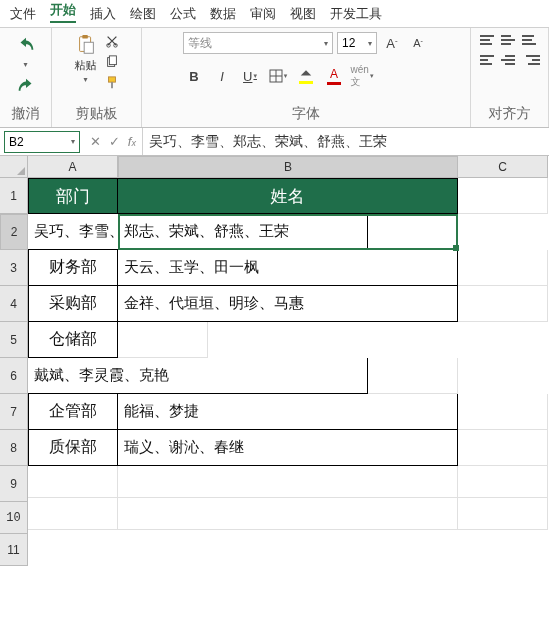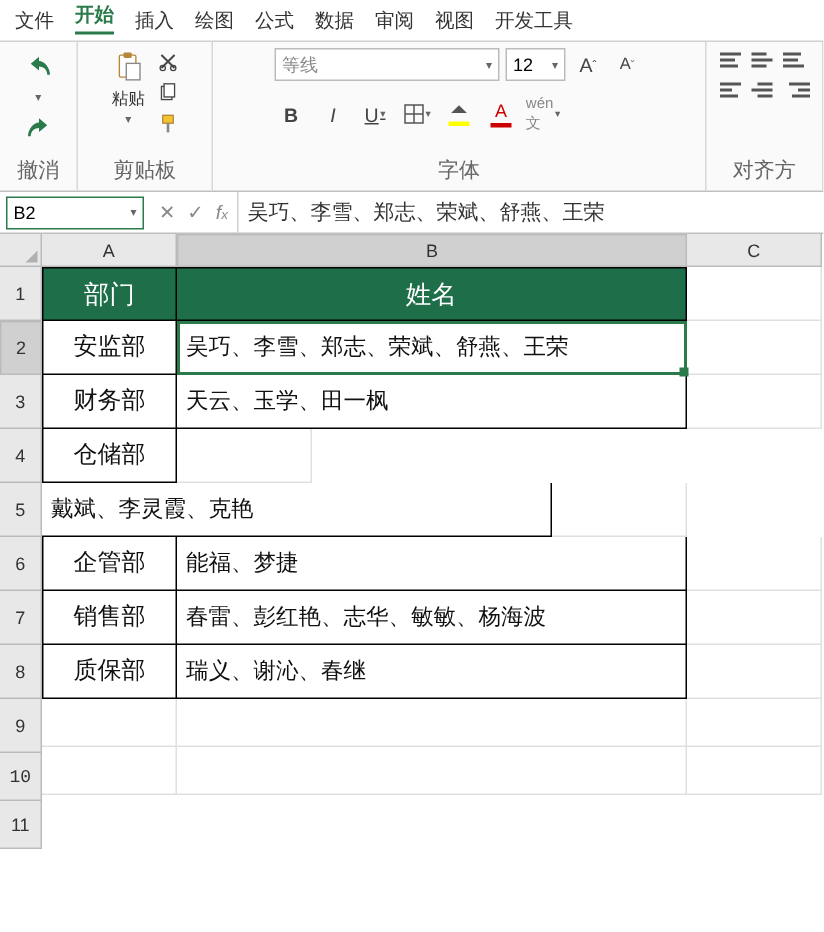--- a/index.html
+++ b/index.html
@@ -74,21 +74,21 @@
   .font-group .group-body { flex-direction: column; align-items: flex-start; }
   .align-box .group-body { flex-direction: column; gap:4px; }
   .align-row { display:flex; gap:3px; }
   .align-btn { width:18px; height:16px; display:flex; flex-direction:column; justify-content:center; gap:2px;}
   .align-btn i { display:block; height:2px; background:#555; }
   
   .fbar {
     display: flex; align-items: center; height: 28px; border-bottom: 1px solid #c0c0c0;
   }
   .namebox {
-    width: 92px; border: 1px solid #2a7a4b; height: 22px; margin: 0 4px;
+    width: 76px; border: 1px solid #2a7a4b; height: 22px; margin: 0 4px;
     display: flex; align-items: center; justify-content: space-between; padding: 0 4px;
     font-size: 12px; background: #fff;
   }
   .fx-btns { display:flex; gap:8px; color:#888; font-size:13px; padding:0 6px;}
   .formula {
     flex: 1; border-left: 1px solid #d0d0d0; height: 100%; display:flex; align-items:center;
     padding: 0 6px; font-size: 14px; color: #333; overflow:hidden; white-space:nowrap;
   }
   
   .sheet { display: flex; position: relative; }
@@ -331,45 +331,44 @@
         <div class="rowhead" style="height: 32px;">11</div>
       </div>
     <div class="grid" id="grid">
       <div class="active-cell"></div>
     <div class="gridrow r-hdr">
           <div class="cell hdr-cell data-border data-border-top data-border-left colA">部门</div>
           <div class="cell hdr-cell data-border data-border-top colB">姓名</div>
           <div class="cell  colC"></div>
         </div>
         <div class="gridrow r-data">
-          <div class="cell dept data-border data-border-left colA">安监部</div>
           <div class="cell data-border colB">吴巧、李雪、郑志、荣斌、舒燕、王荣</div>
           <div class="cell  colC"></div>
         </div>
         <div class="gridrow r-data">
           <div class="cell dept data-border data-border-left colA">财务部</div>
           <div class="cell data-border colB">天云、玉学、田一枫</div>
           <div class="cell  colC"></div>
         </div>
         <div class="gridrow r-data">
+          <div class="cell dept data-border data-border-left colA">采购部</div>
+          <div class="cell data-border colB">金祥、代垣垣、明珍、马惠</div>
+          <div class="cell  colC"></div>
+        </div>
+        <div class="gridrow r-data">
           <div class="cell dept data-border data-border-left colA">仓储部</div>
           <div class="cell  colC"></div>
         </div>
         <div class="gridrow r-data">
           <div class="cell data-border colB">戴斌、李灵霞、克艳</div>
           <div class="cell  colC"></div>
         </div>
         <div class="gridrow r-data">
           <div class="cell dept data-border data-border-left colA">企管部</div>
           <div class="cell data-border colB">能福、梦捷</div>
-          <div class="cell  colC"></div>
-        </div>
-        <div class="gridrow r-data">
-          <div class="cell dept data-border data-border-left colA">销售部</div>
-          <div class="cell data-border colB">春雷、彭红艳、志华、敏敏、杨海波</div>
           <div class="cell  colC"></div>
         </div>
         <div class="gridrow r-data">
           <div class="cell dept data-border data-border-left colA">质保部</div>
           <div class="cell data-border colB">瑞义、谢沁、春继</div>
           <div class="cell  colC"></div>
         </div>
         <div class="gridrow r-empty">
           <div class="cell  colA"></div>
           <div class="cell  colB"></div>

